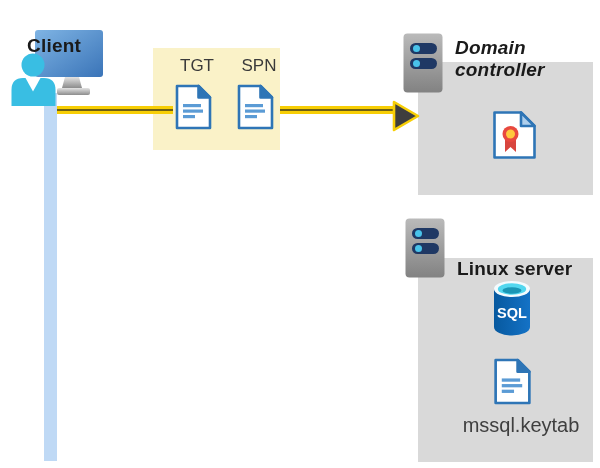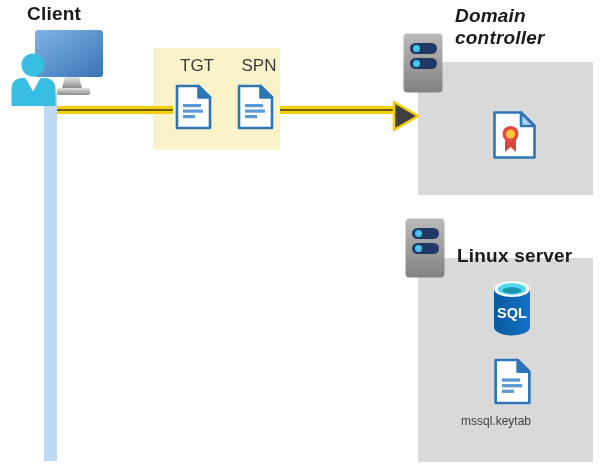--- a/index.html
+++ b/index.html
@@ -12,20 +12,21 @@
     overflow: hidden;
   }
   .abs { position: absolute; }
 
   .heading {
     font-size: 19px;
     font-weight: 700;
     color: #1a1a1a;
     line-height: 22px;
     letter-spacing: 0.2px;
+    margin-top: 32px;
   }
 
   
   .vline {
     left: 44px; top: 93px;
     width: 13px; height: 368px;
     background: #bfd9f5;
     z-index: 1;
   }
 
@@ -63,38 +64,38 @@
     line-height: 22px;
     margin-bottom: 7px;
   }
 
   
   .panel { background: #d9d9d9; z-index: 2; }
   .dc-panel    { left: 418px; top: 62px;  width: 175px; height: 133px; }
   .linux-panel { left: 418px; top: 258px; width: 175px; height: 204px; }
 
   .dc-label    { left: 455px; top: 5px;   width: 120px; z-index: 5; font-style: italic; }
-  .linux-label { left: 457px; top: 245px; width: 130px; z-index: 5; }
+  .linux-label { left: 457px; top: 226px; width: 130px; z-index: 5; }
   .client-label{ left: 27px;  top: 3px;   z-index: 5; }
 
   .server-icon { width: 40px; height: 60px; z-index: 5; }
   .srv-dc    { left: 403px; top: 33px; }
   .srv-linux { left: 405px; top: 218px; }
 
   .client-icon { left: 10px; top: 28px; width: 95px; height: 78px; z-index: 3; }
 
   .cert-icon { left: 492px; top: 110px; width: 45px; height: 50px; z-index: 3; }
   .sql-icon  { left: 493px; top: 280px; width: 38px; height: 57px; z-index: 3; }
   .keytab-doc { left: 490px; top: 358px; width: 45px; height: 47px; z-index: 3; }
 
   .keytab-label {
-    left: 416px; top: 414px;
+    left: 441px; top: 414px;
     width: 160px;
     text-align: center;
-    font-size: 12px;
+    font-size: 20px;
     color: #3f3f3f;
     z-index: 3;
   }
 
   svg { display: block; }
 </style>
 </head>
 <body>
 
 <div id="canvas">

